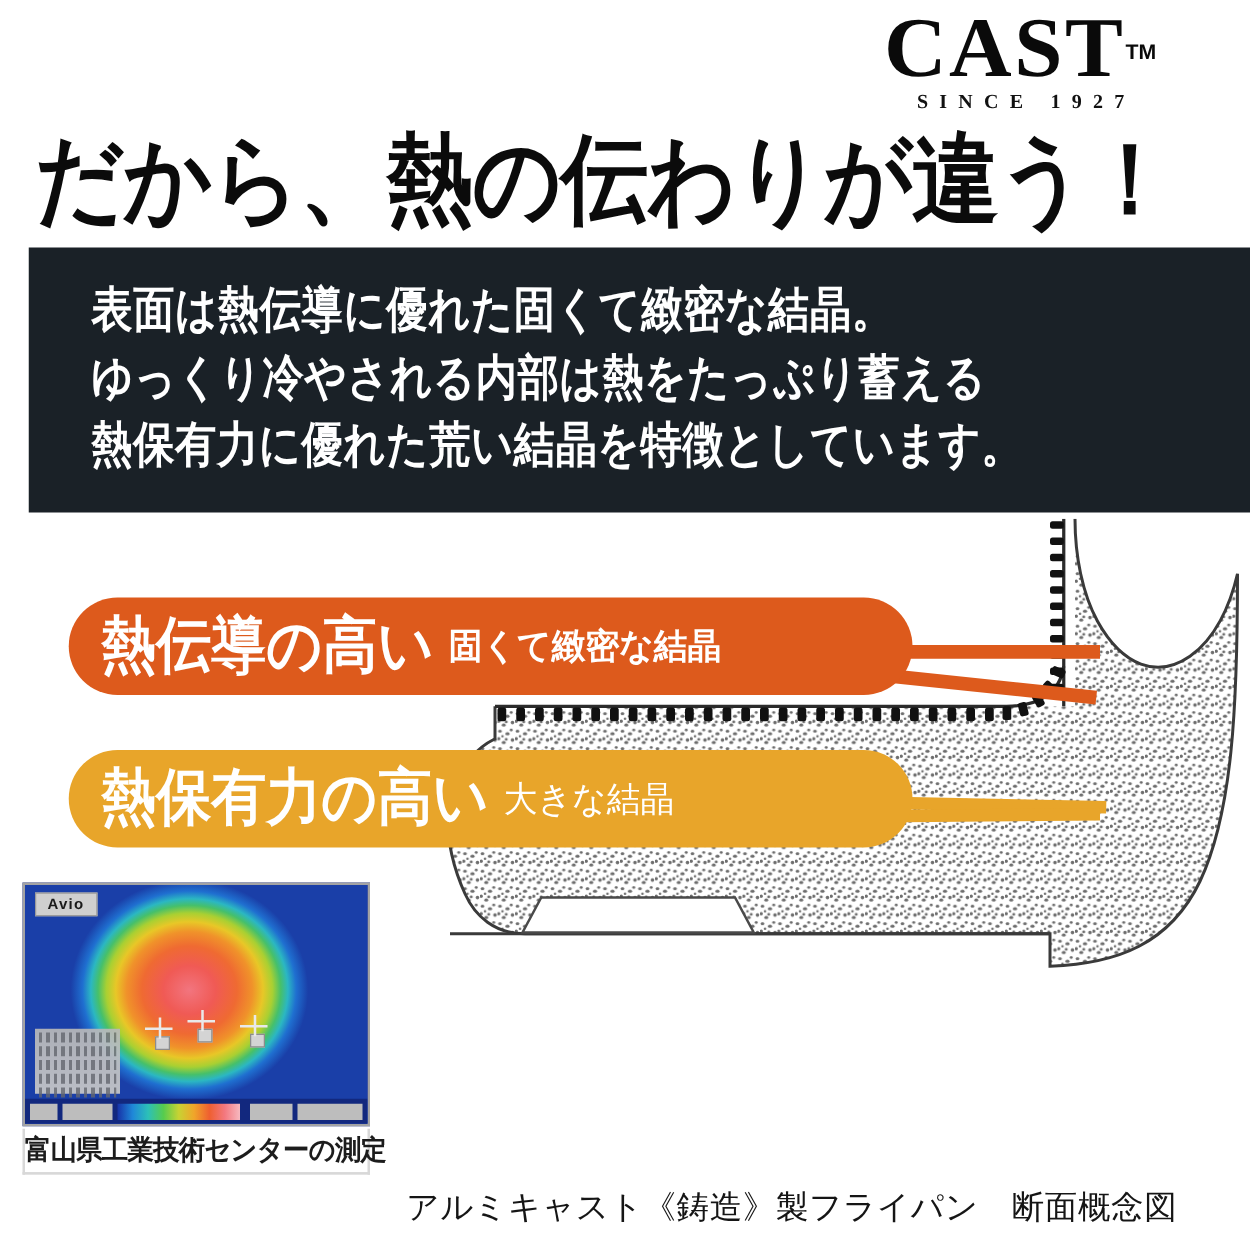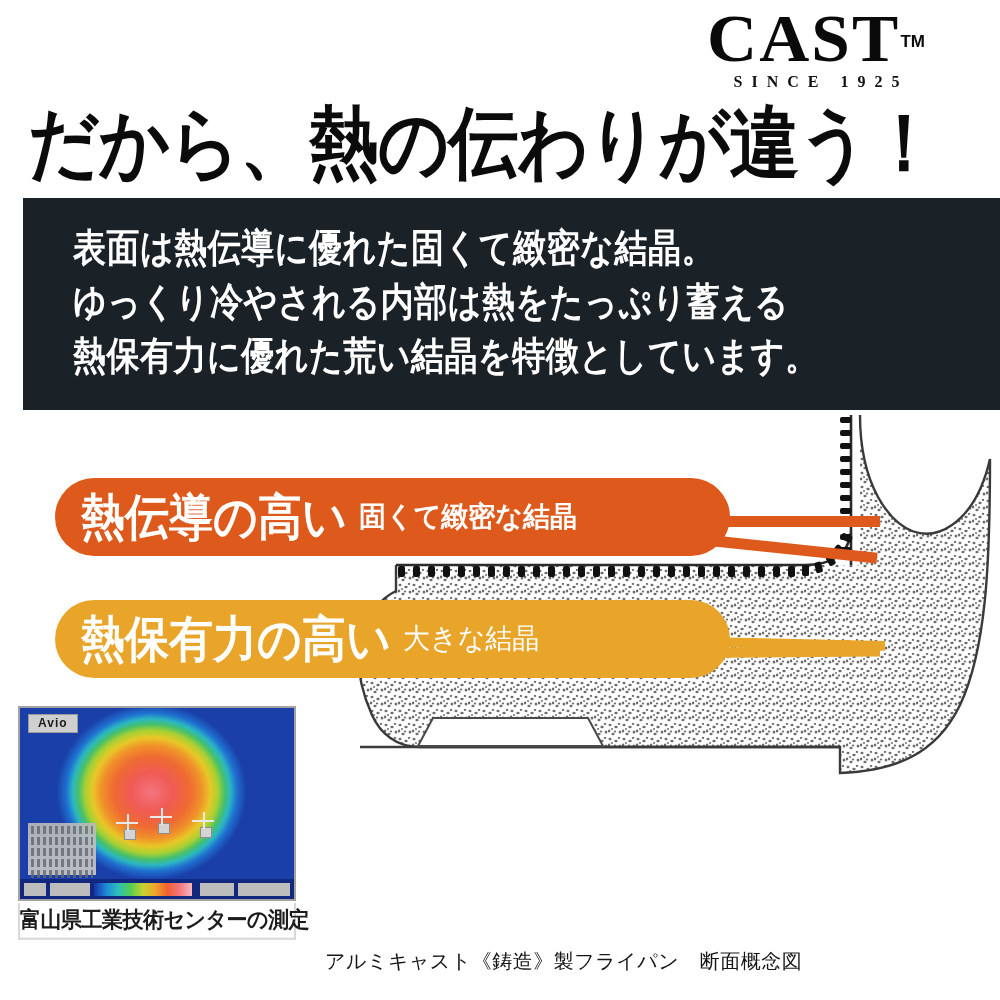--- a/index.html
+++ b/index.html
@@ -229,36 +229,36 @@
     z-index:5;
     white-space:nowrap;
     transform:scaleY(1.05);
     transform-origin:center top;
   }
 
   
   .bottom-caption{
     position:absolute;
     left:325px; top:948px;
-    font-size:20px;
+    font-size:26px;
     color:#151515;
     letter-spacing:0.5px;
     white-space:nowrap;
   }
 </style>
 </head>
 <body>
 
 <div id="page">
 
   <div class="logo-block">
     <div>
       <span class="logo-word">CAST</span><span class="logo-tm">TM</span>
     </div>
-    <div class="logo-since">SINCE 1925</div>
+    <div class="logo-since">SINCE 1927</div>
   </div>
 
   <div class="headline">だから、熱の伝わりが違う！</div>
 
   <div class="dark-panel">
     <div class="line l1">表面は熱伝導に優れた固くて緻密な結晶。</div>
     <div class="line l2">ゆっくり冷やされる内部は熱をたっぷり蓄える</div>
     <div class="line l3">熱保有力に優れた荒い結晶を特徴としています。</div>
   </div>
 

